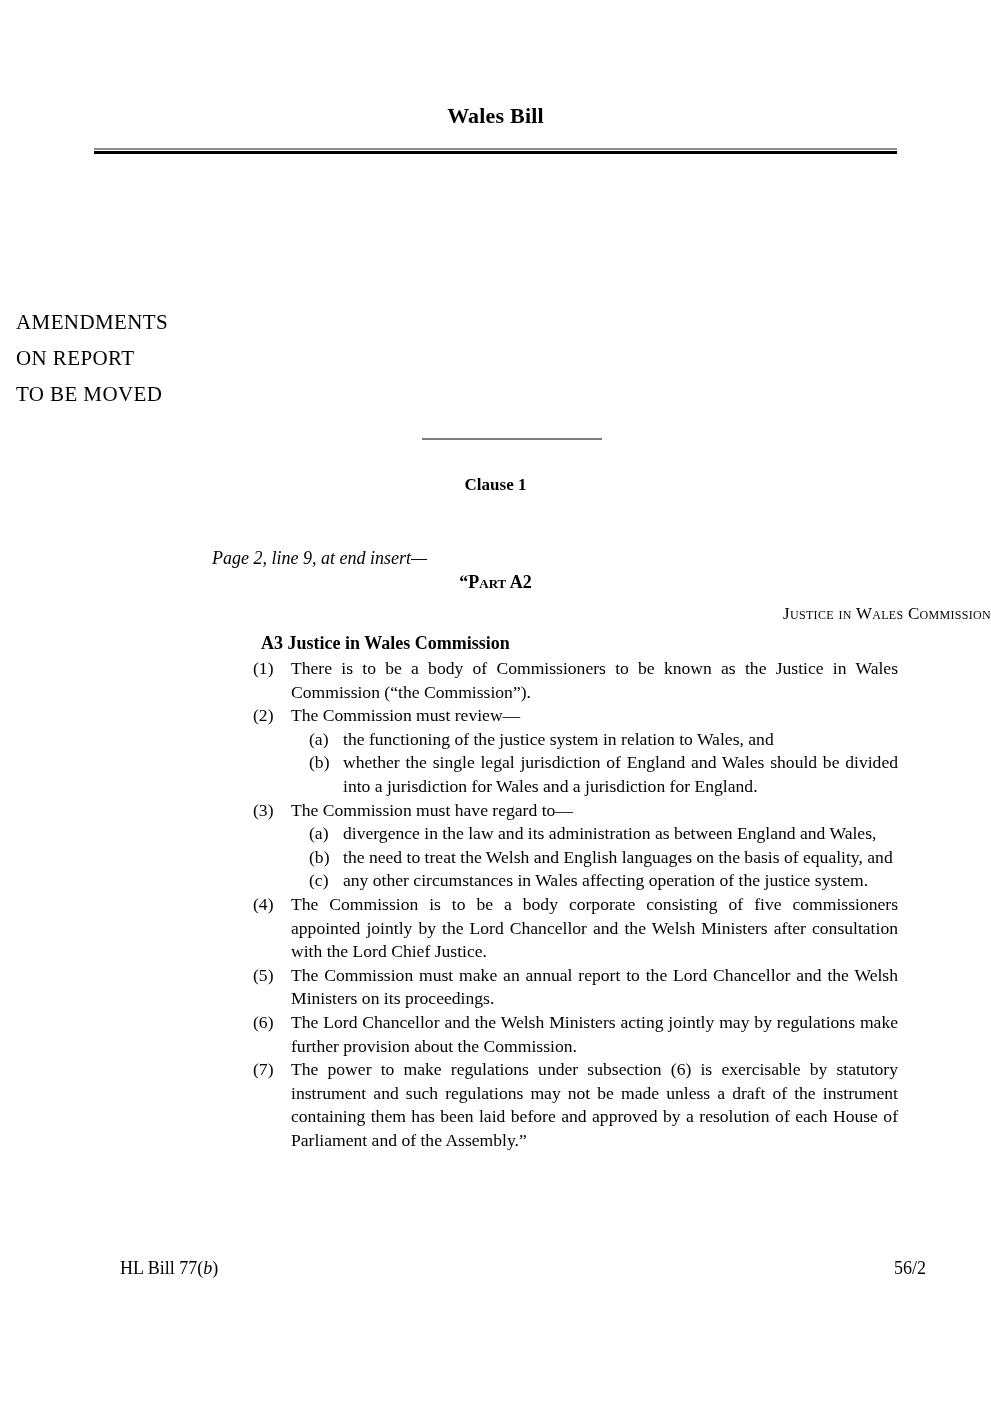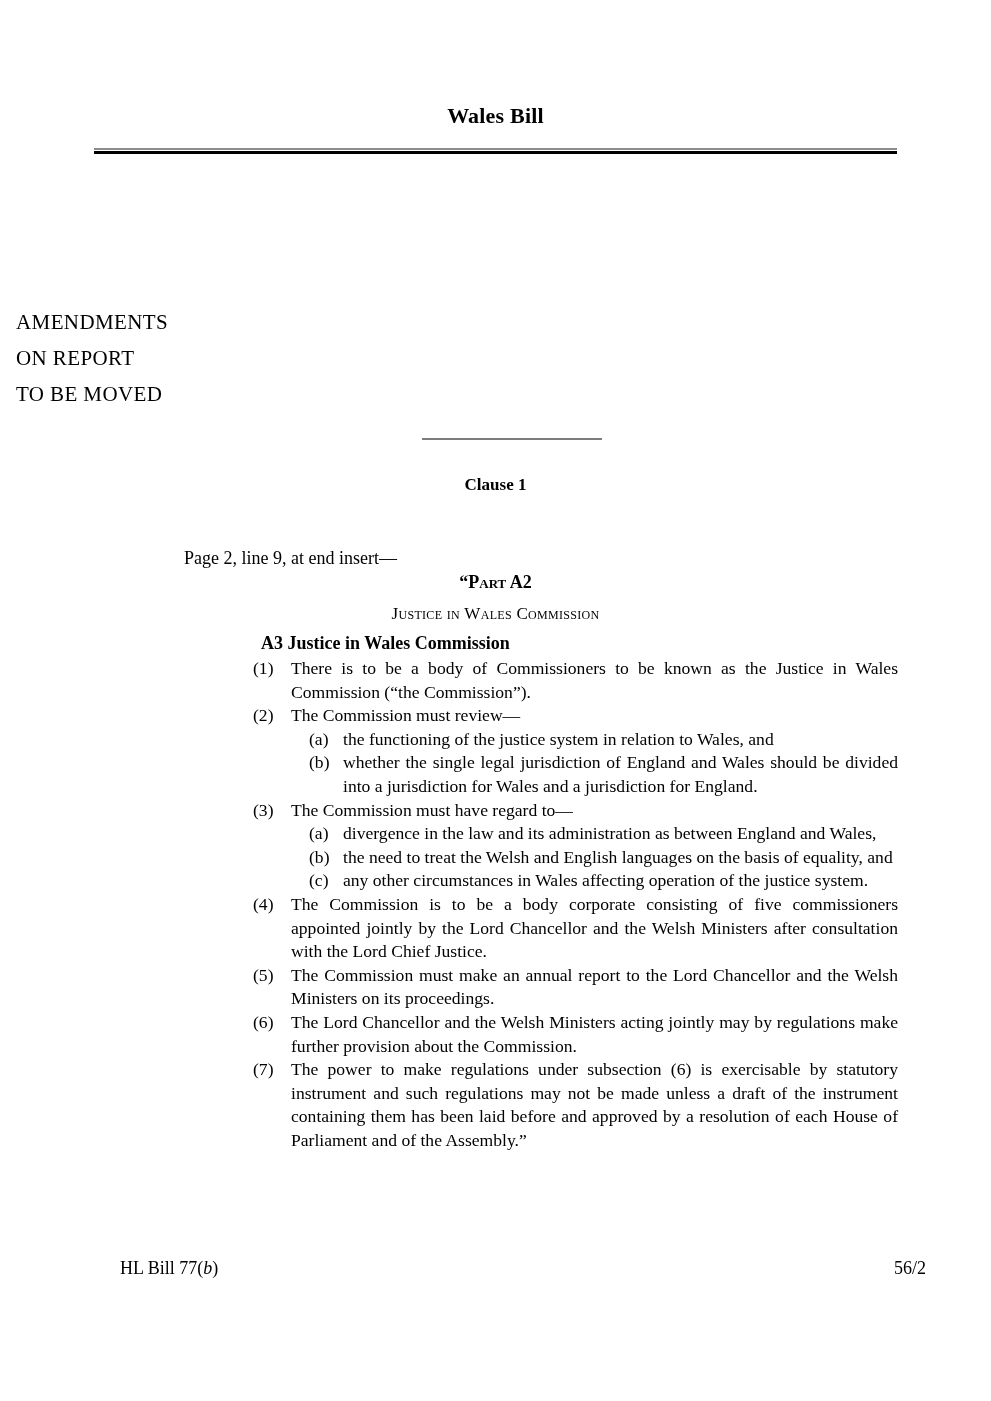--- a/index.html
+++ b/index.html
@@ -86,44 +86,45 @@
     position: absolute;
     left: 0;
     top: 518px;
     width: 991px;
     text-align: center;
     font-size: 18px;
     letter-spacing: 0.3px;
   }
   .instruction {
     position: absolute;
-    left: 184px;
+    left: 212px;
     top: 548px;
     font-size: 18px;
+    font-style: italic;
   }
 
   
   .part-head {
     position: absolute;
     left: 0;
     top: 572px;
     width: 991px;
     text-align: center;
     font-size: 18px;
     font-weight: bold;
   }
   .smallcaps {
     font-variant: small-caps;
   }
   .part-sub {
     position: absolute;
     left: 0;
     top: 604px;
     width: 991px;
-    text-align: center;
+    text-align: right;
     font-size: 17px;
     font-variant: small-caps;
     letter-spacing: 0.3px;
   }
   .section-head {
     position: absolute;
     left: 253px;
     top: 633px;
     font-size: 18px;
     font-weight: bold;

